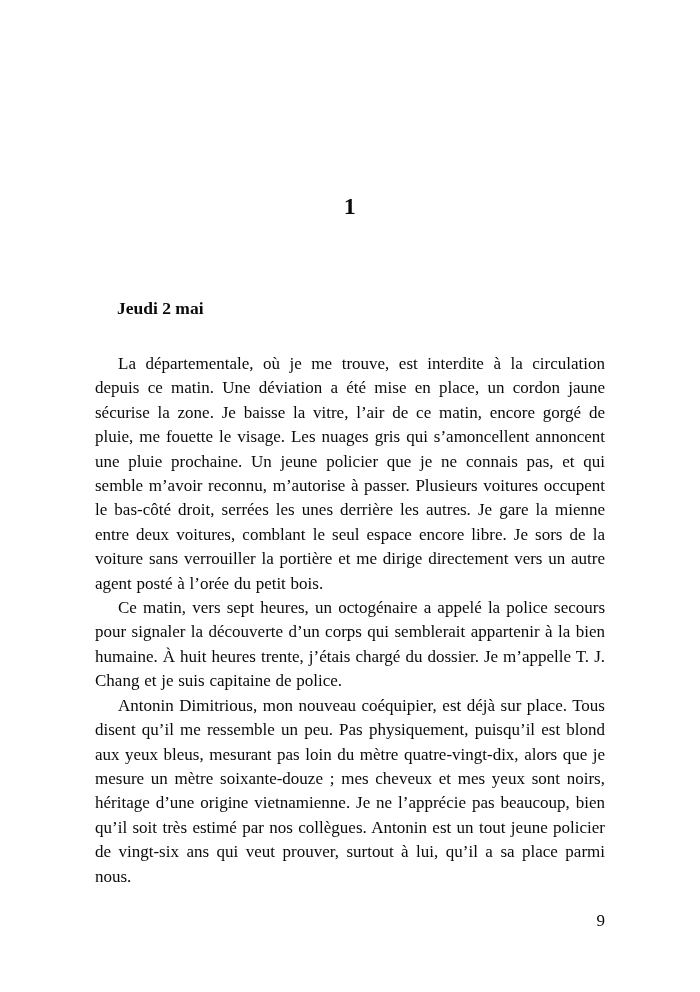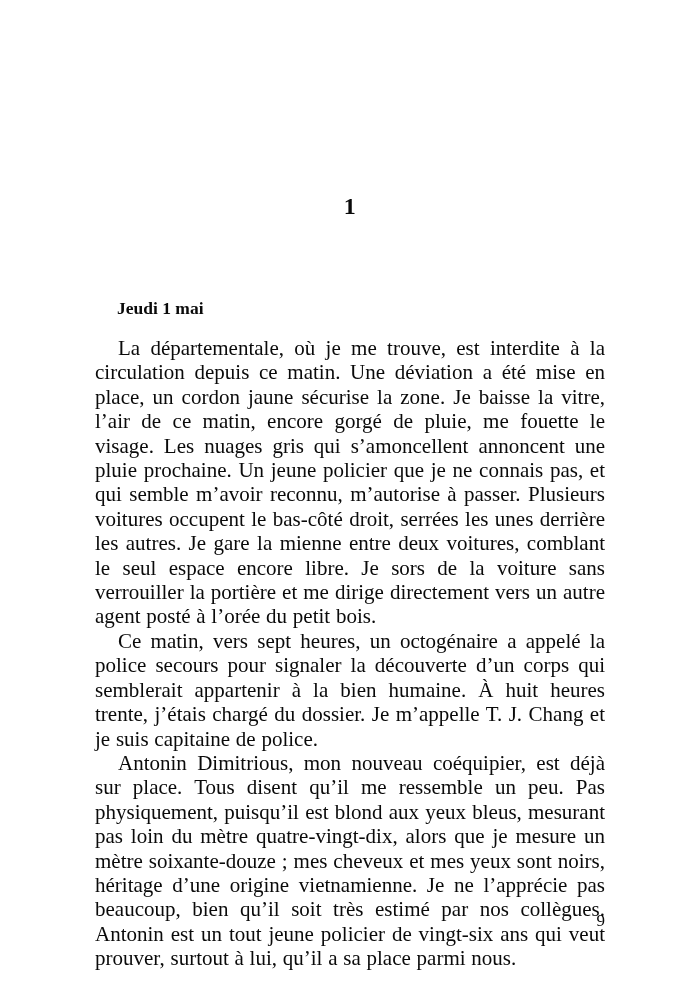--- a/index.html
+++ b/index.html
@@ -34,24 +34,24 @@
   .section-heading {
     position: absolute;
     top: 298px;
     left: 117px;
     font-size: 17.5px;
     font-weight: bold;
   }
 
   .body-text {
     position: absolute;
-    top: 336px;
+    top: 352px;
     left: 95px;
     width: 510px;
-    font-size: 21px;
+    font-size: 17px;
     line-height: 24.4px;
     text-align: justify;
     word-spacing: 0.5px;
   }
 
   .body-text p {
     margin: 0;
     text-indent: 23px;
   }
 
@@ -63,21 +63,21 @@
     text-align: right;
   }
 </style>
 </head>
 <body>
 
 <div class="book-page">
 
   <div class="chapter-number">1</div>
 
-  <div class="section-heading">Jeudi 1 mai</div>
+  <div class="section-heading">Jeudi 2 mai</div>
 
   <div class="body-text">
     <p>La départementale, où je me trouve, est interdite à la circulation depuis ce matin. Une déviation a été mise en place, un cordon jaune sécurise la zone. Je baisse la vitre, l’air de ce matin, encore gorgé de pluie, me fouette le visage. Les nuages gris qui s’amoncellent annoncent une pluie prochaine. Un jeune policier que je ne connais pas, et qui semble m’avoir reconnu, m’autorise à passer. Plusieurs voitures occupent le bas-côté droit, serrées les unes derrière les autres. Je gare la mienne entre deux voitures, comblant le seul espace encore libre. Je sors de la voiture sans verrouiller la portière et me dirige directement vers un autre agent posté à l’orée du petit bois.</p>
     <p>Ce matin, vers sept heures, un octogénaire a appelé la police secours pour signaler la découverte d’un corps qui semblerait appartenir à la bien humaine. À huit heures trente, j’étais chargé du dossier. Je m’appelle T. J. Chang et je suis capitaine de police.</p>
     <p>Antonin Dimitrious, mon nouveau coéquipier, est déjà sur place. Tous disent qu’il me ressemble un peu. Pas physiquement, puisqu’il est blond aux yeux bleus, mesurant pas loin du mètre quatre-vingt-dix, alors que je mesure un mètre soixante-douze ; mes cheveux et mes yeux sont noirs, héritage d’une origine vietnamienne. Je ne l’apprécie pas beaucoup, bien qu’il soit très estimé par nos collègues. Antonin est un tout jeune policier de vingt-six ans qui veut prouver, surtout à lui, qu’il a sa place parmi nous.</p>
   </div>
 
   <div class="page-number">9</div>
 
 </div>

